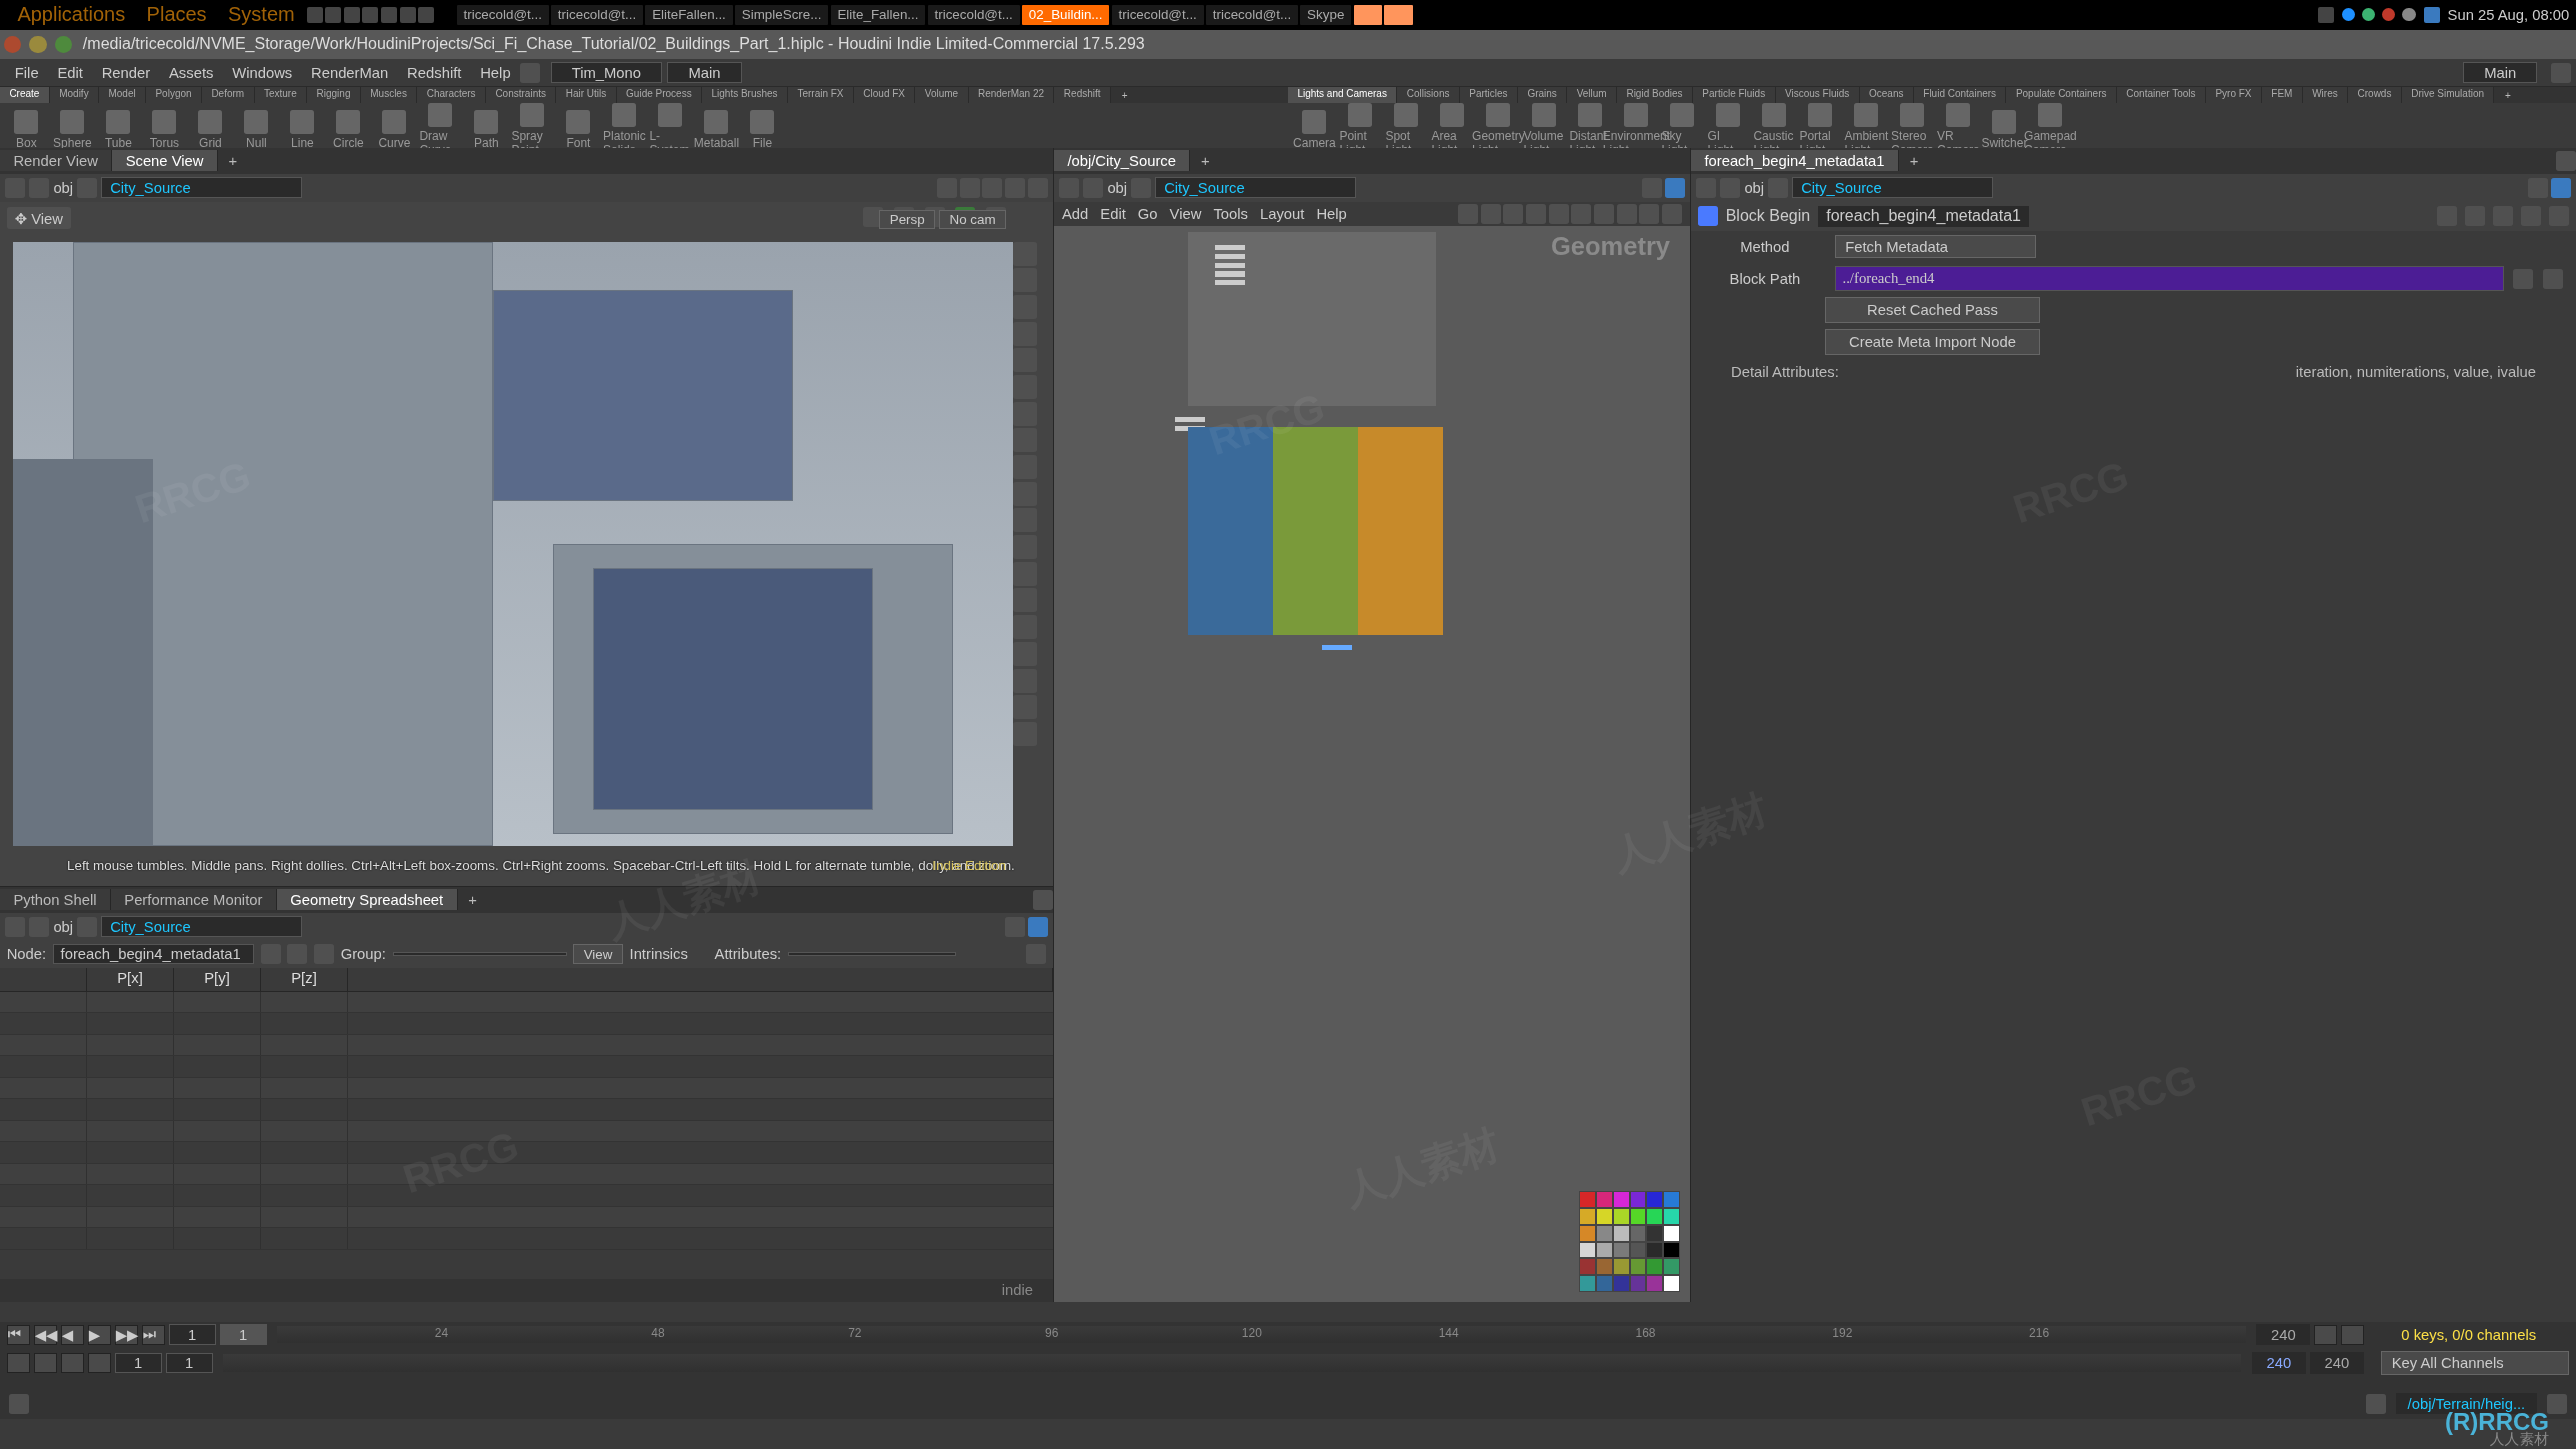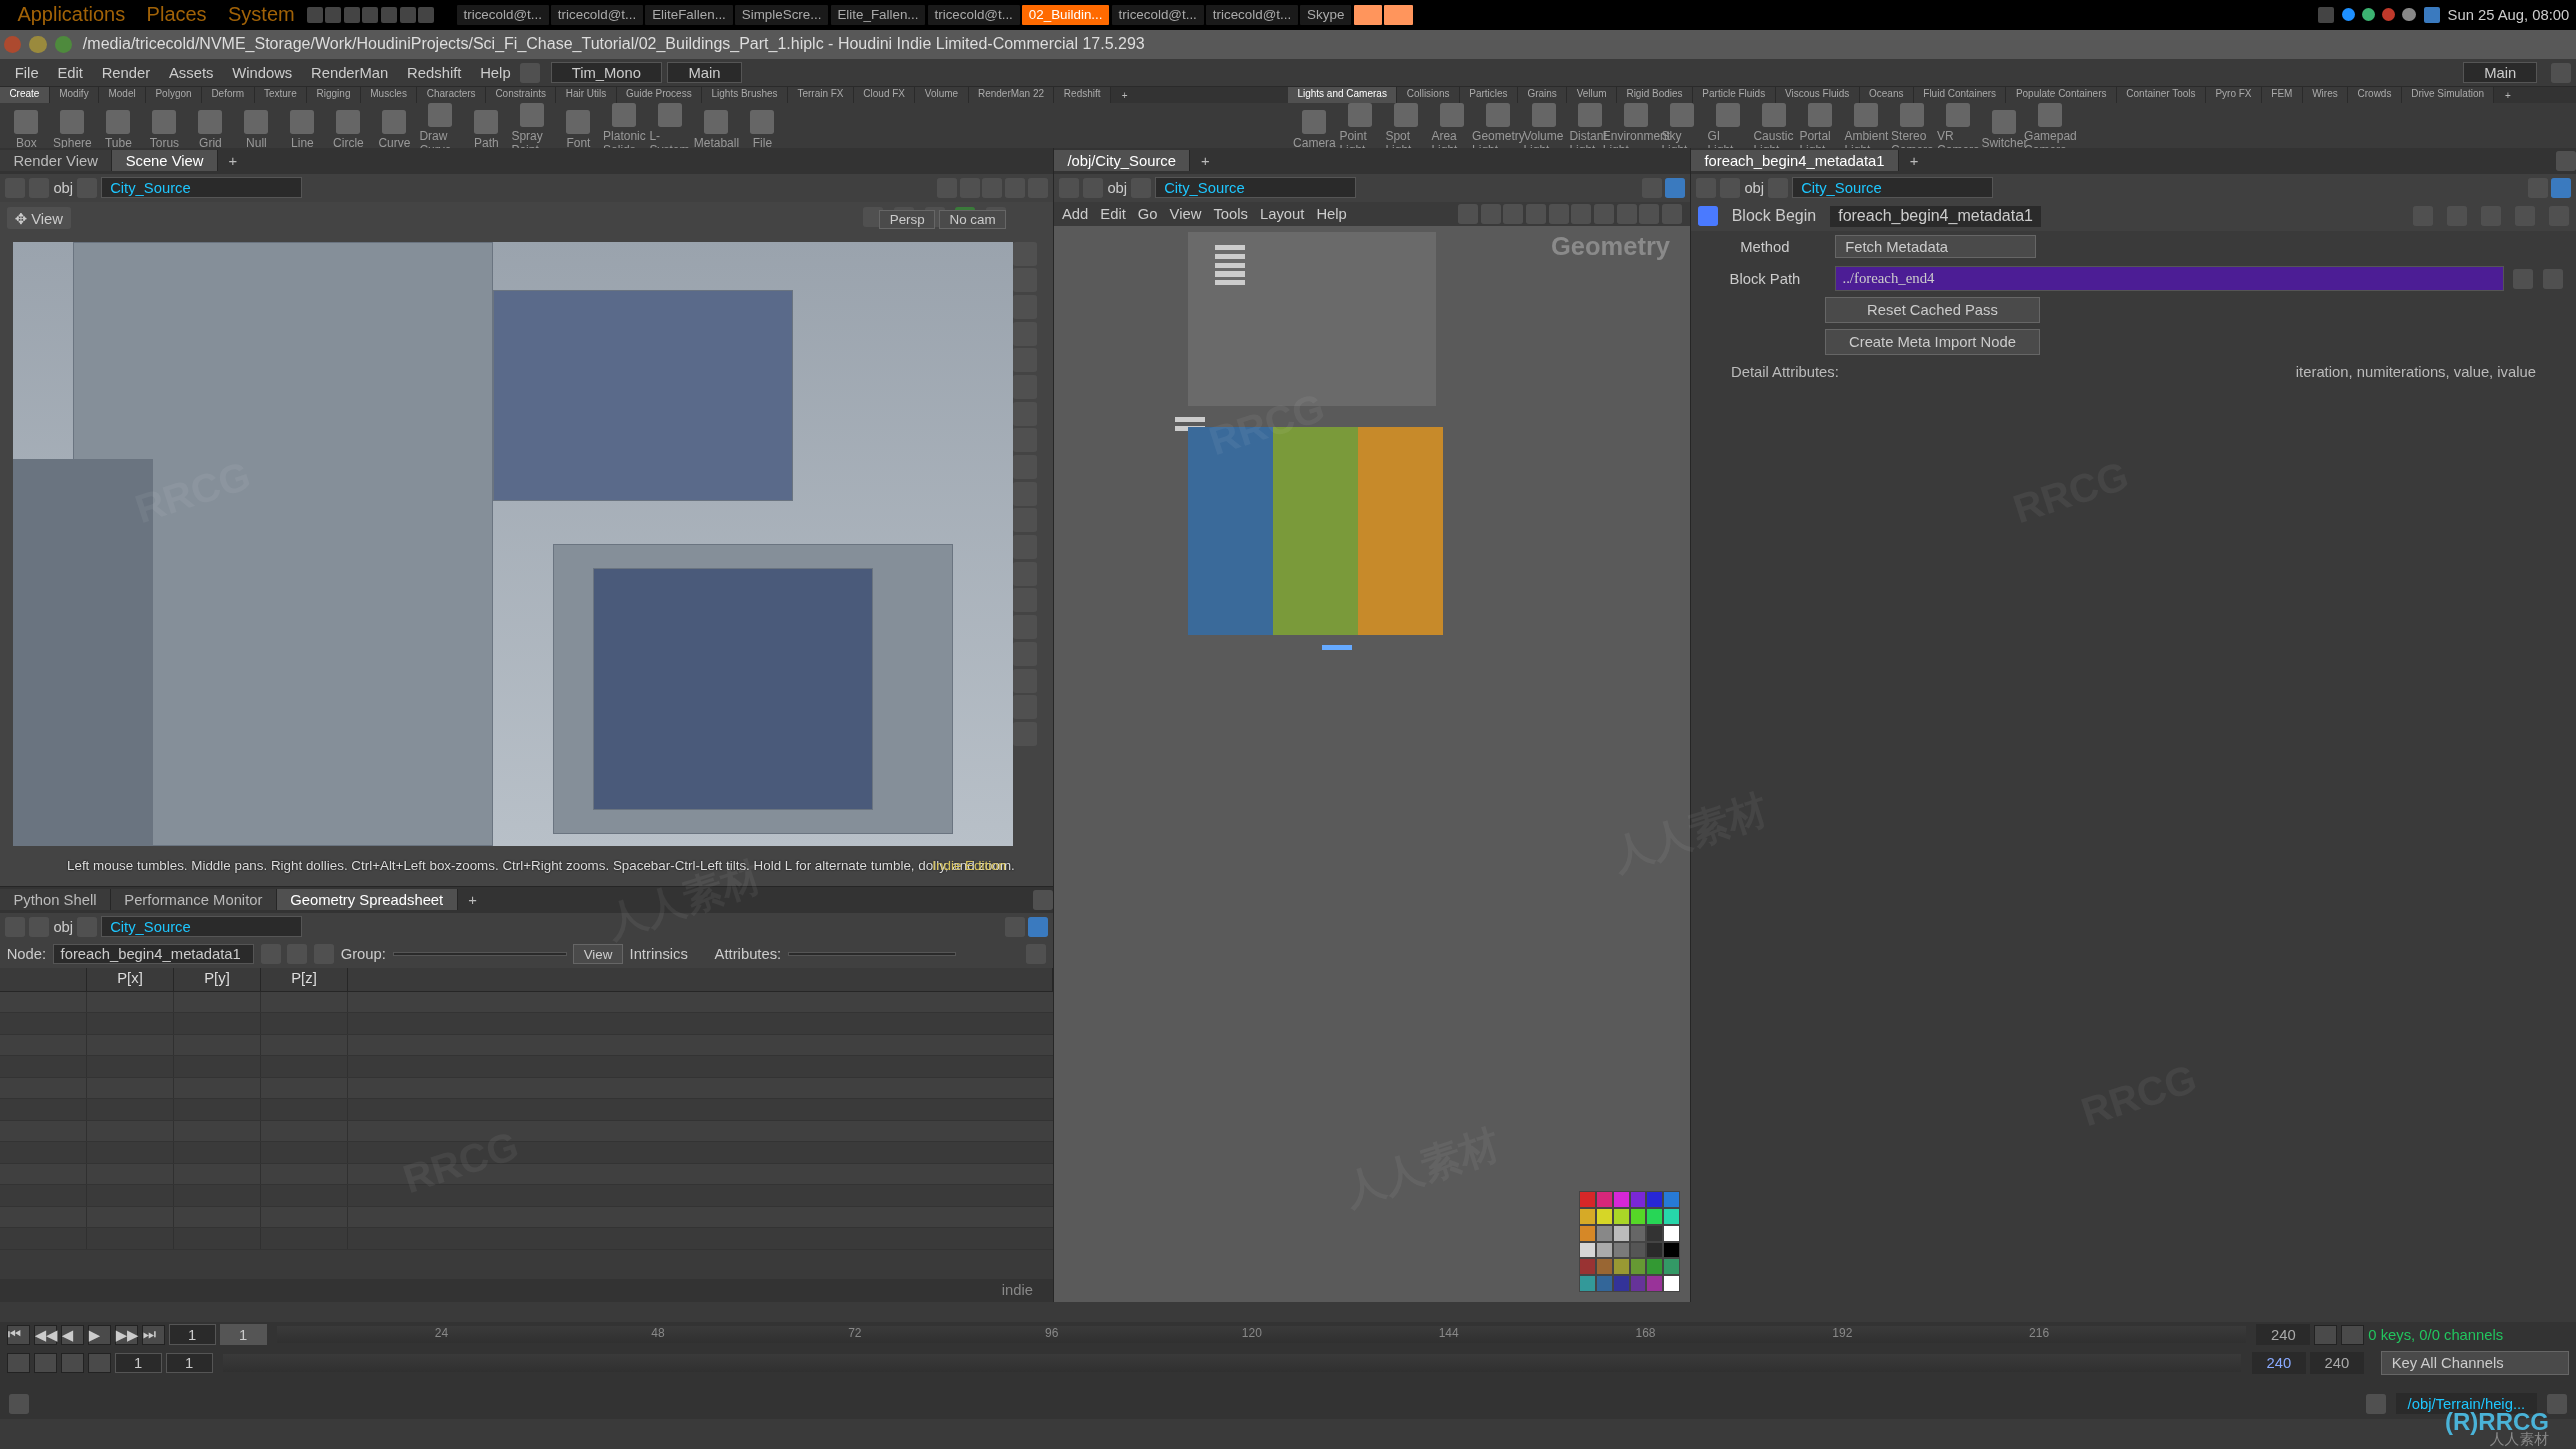--- a/index.html
+++ b/index.html
@@ -89,21 +89,21 @@
 .net-bigbox{position:absolute;left:134px;top:201px;width:255px;height:208px;display:flex}
 .net-bigbox .b1{flex:1;background:#3a6a9a}
 .net-bigbox .b2{flex:1;background:#7a9a3a}
 .net-bigbox .b3{flex:1;background:#c78a2a}
 .net-palette{position:absolute;right:10px;bottom:10px;width:101px;height:101px;display:grid;grid-template-columns:repeat(6,1fr);grid-template-rows:repeat(6,1fr)}
 .net-palette div{border:0.7px solid #444}
 .node-dot{width:29.5px;height:5.4px;background:#ccc;margin:3.4px 0}
 
 
 .parm{flex:1;background:#3a3a3a;display:flex;flex-direction:column}
-.parm-head{height:29.5px;background:#404040;display:flex;align-items:center;padding:0 6.7px;gap:14px;font-size:16px}
+.parm-head{height:29.5px;background:#404040;display:flex;align-items:center;padding:0 6.7px;gap:8px;font-size:16px}
 .parm-head .nodename{background:#2a2a2a;padding:1.3px 8px;color:#ccc}
 .parm-row{display:flex;align-items:center;padding:4px 13.4px;gap:9.4px;font-size:14.8px}
 .parm-lbl{width:121px;text-align:center;color:#ccc}
 .parm-dd{background:#4a4a4a;border:0.7px solid #666;padding:2.7px 9.4px;flex:0 0 201px}
 .parm-inp{background:#4c1d95;border:0.7px solid #555;padding:2.7px 6.7px;flex:1;color:#ccc;font-family:Liberation Serif, serif}
 .parm-btn{background:#4a4a4a;border:0.7px solid #666;padding:4px 13.4px;margin:2.7px 0 2.7px 134px;width:215px;text-align:center}
 .parm-attrs{display:flex;justify-content:space-between;padding:6.7px 40px;color:#bbb}
 
 
 .timeline{position:absolute;left:0;top:1322px;width:100%;height:67px;background:#333;display:flex;flex-direction:column}
@@ -732,21 +732,21 @@
       <span style="position:absolute;left:39%">96</span>
       <span style="position:absolute;left:49%">120</span>
       <span style="position:absolute;left:59%">144</span>
       <span style="position:absolute;left:69%">168</span>
       <span style="position:absolute;left:79%">192</span>
       <span style="position:absolute;left:89%">216</span>
     </div>
     <span class="tl-end">240</span>
     <span class="tl-btn"></span>
     <span class="tl-btn"></span>
-    <span style="width:201px;text-align:left;color:#22c55e">0 keys, 0/0 channels</span>
+    <span style="width:201px;text-align:center;color:#fde047">0 keys, 0/0 channels</span>
   </div>
   <div class="tl-bot">
     <span class="tl-btn"></span>
     <span class="tl-btn"></span>
     <span class="tl-btn"></span>
     <span class="tl-btn"></span>
     <span class="tl-numbox">1</span>
     <span class="tl-numbox">1</span>
     <div class="tl-ruler"></div>
     <span class="tl-gend">240</span>

